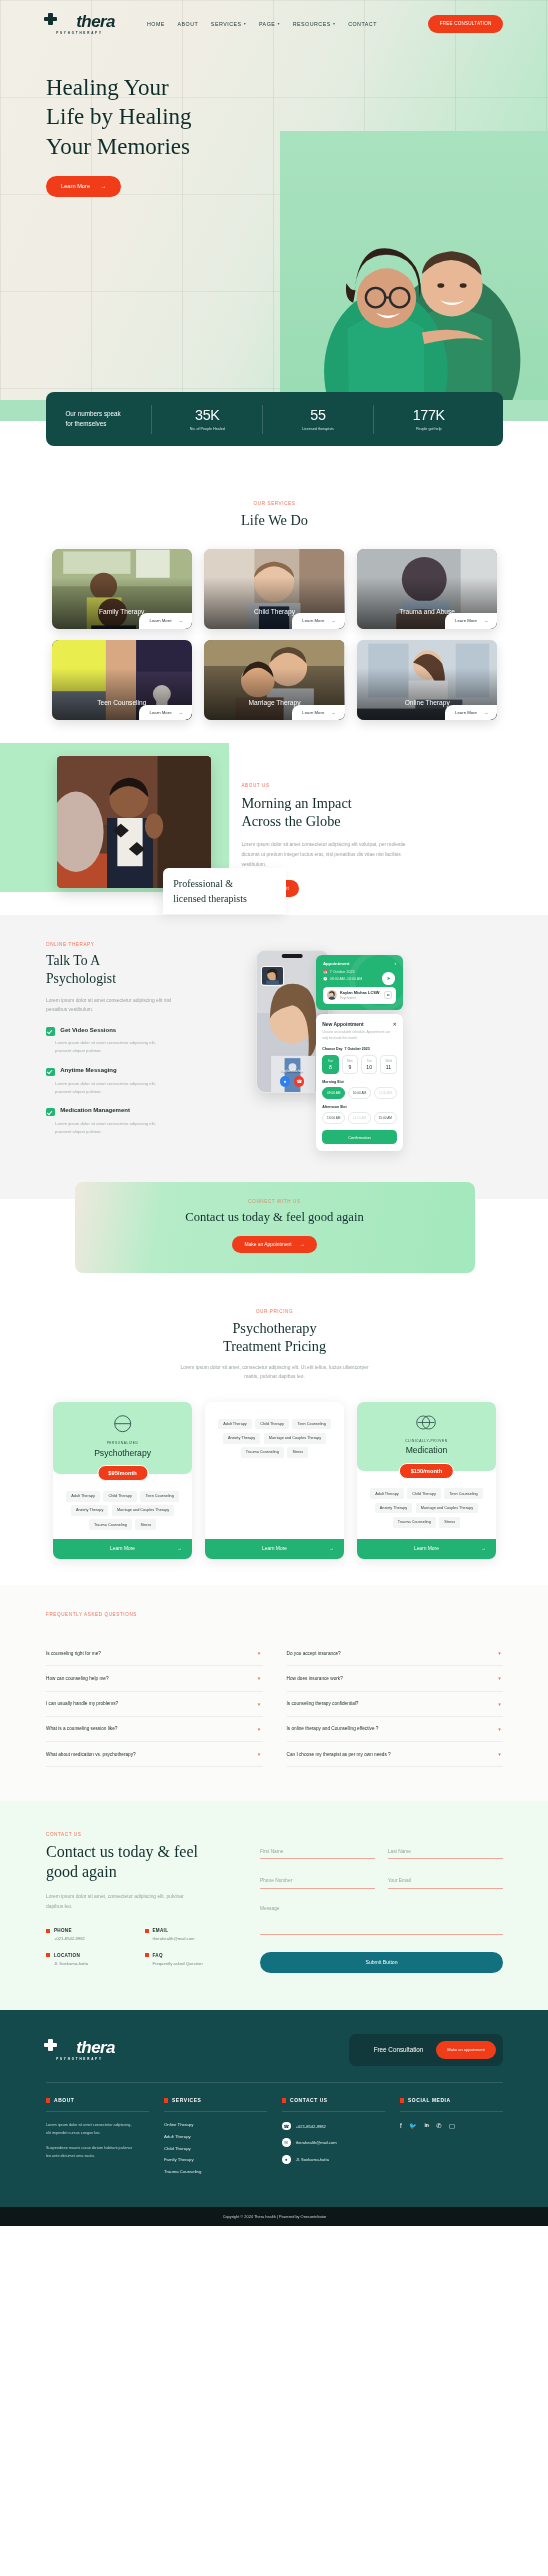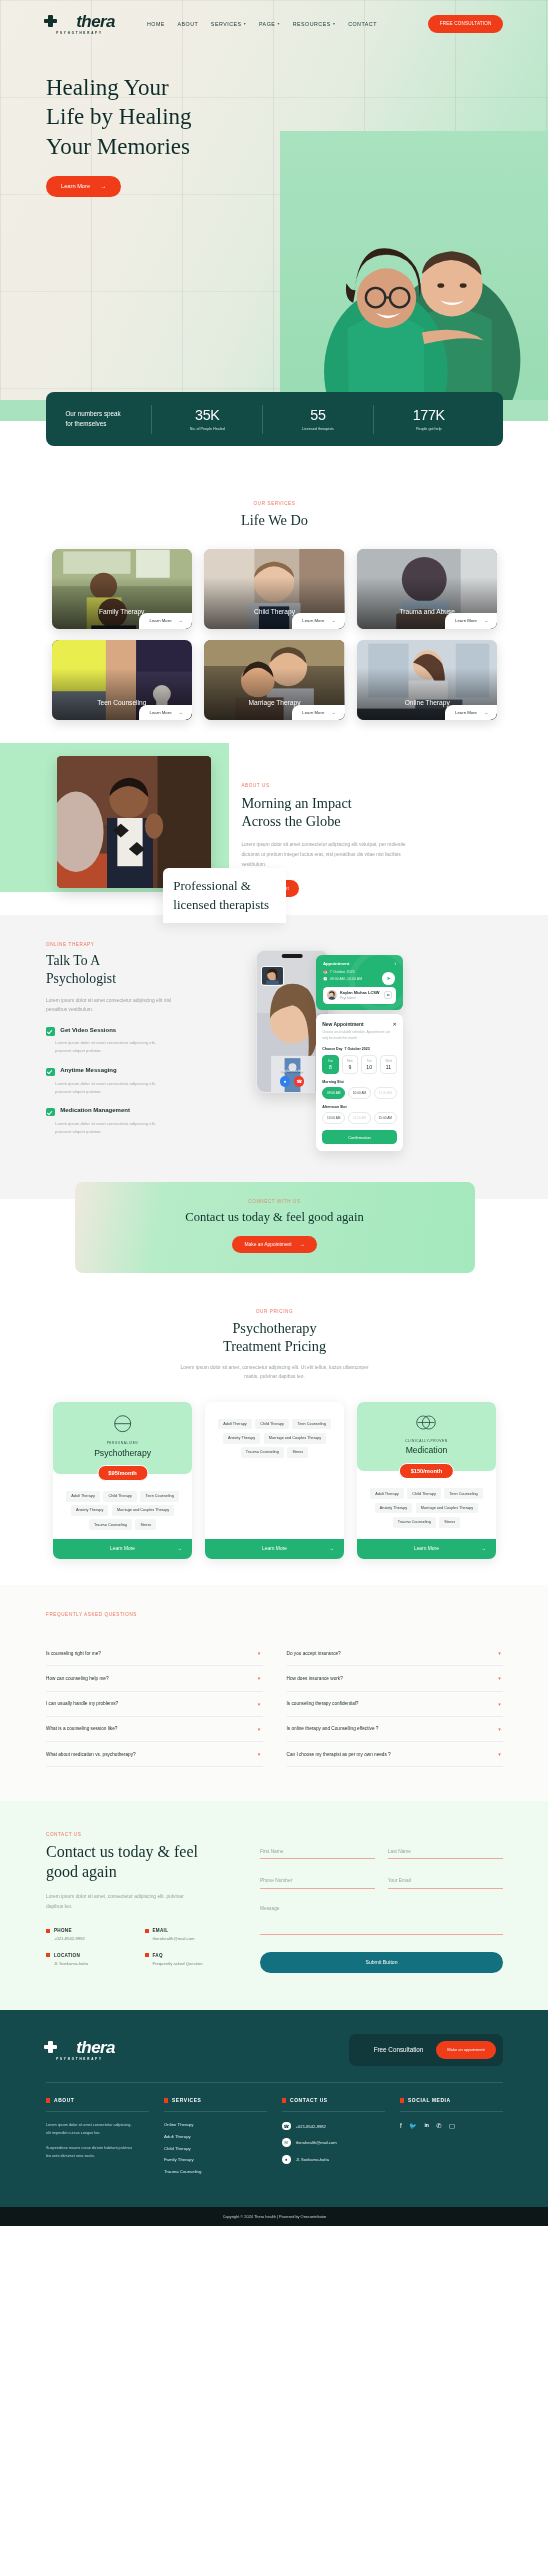--- a/index.html
+++ b/index.html
@@ -27,21 +27,21 @@
       linear-gradient(to bottom, rgba(120,130,120,.10) 0.6px, transparent 0.6px);
     background-size: 91px 97px;
     pointer-events: none;
   }
   .navbar {
     position: relative; z-index: 5;
     display: flex; align-items: center;
     padding-top: 12.6px;
   }
   .logo { display: flex; flex-direction: column; align-items: center; width: 67px; }
-  .logo-row { display: flex; align-items: center; gap: 19px; }
+  .logo-row { display: flex; gap: 19px; }
   .logo-cross { width: 12.6px; height: 12.6px; position: relative; margin-right: 0.6px; }
   .logo-cross::before, .logo-cross::after {
     content: ""; position: absolute; background: #12302e; border-radius: 1.1px;
   }
   .logo-cross::before { left: 4px; top: 0; width: 4.6px; height: 12.6px; }
   .logo-cross::after  { left: 0; top: 4px; width: 12.6px; height: 4.6px; }
   .logo-word {
     font-family: "Liberation Sans", sans-serif;
     font-size: 17px; font-weight: 700; font-style: italic;
     letter-spacing: -0.6px; color: #12302e; line-height: 1;
@@ -141,21 +141,21 @@
     background: #b2ecc4;
   }
   .impact-inner { position: relative; display: flex; padding-top: 12.6px; z-index: 3; }
   .impact-photo {
     width: 154px; height: 132px; border-radius: 4.6px; overflow: hidden; position: relative;
     box-shadow: 0 5.7px 13.7px rgba(0,0,0,.16); margin-left: 11.4px;
   }
   .impact-badge {
     position: absolute; left: 117px; top: 112px; width: 123px;
     background: #fff; border-radius: 5.7px 0 0 0; padding: 8px 9.1px 8px 10.3px;
-    font-family: "Liberation Serif", serif; font-size: 13px; line-height: 1.5;
+    font-family: "Liberation Serif", serif; font-size: 10px; line-height: 1.5;
     color: #12302e; z-index: 7; box-shadow: -2.3px 3.4px 10.3px rgba(0,0,0,.08);
   }
   .impact-text { padding: 27.4px 0 0 30px; flex: 1; }
   .impact-text .sec-title { margin-top: 5.7px; }
   .impact-text .muted { margin-top: 9.1px; max-width: 183px; }
 
   
   .online { background: #f4f4f4; padding: 27.4px 0 32px; position: relative; }
   .online-inner { display: flex; gap: 15px; }
   .online-left { width: 189px; }

